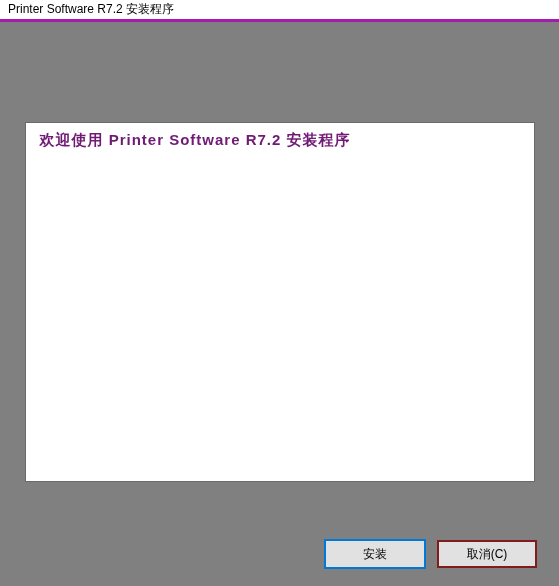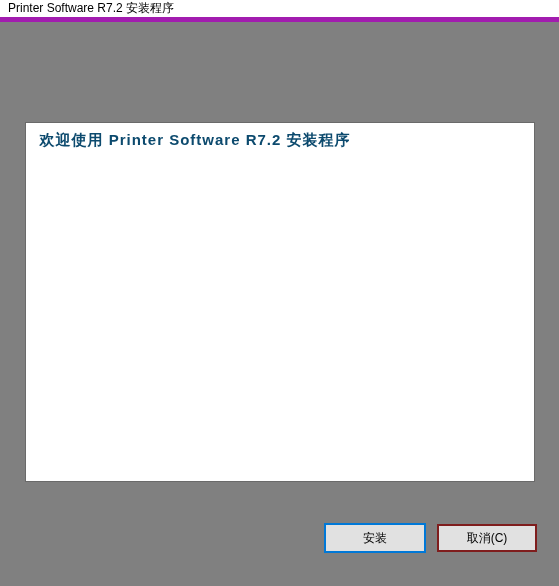--- a/index.html
+++ b/index.html
@@ -17,21 +17,21 @@
     .window {
       width: 559px;
       height: 586px;
       background: #fff;
       display: flex;
       flex-direction: column;
     }
     .titlebar {
       height: 22px;
       background: #fff;
-      border-bottom: 5px solid #a21caf;
+      border-bottom: 3px solid #a21caf;
       padding: 2px 8px;
       font-size: 12px;
       color: #000;
       display: flex;
       align-items: center;
     }
     .client-area {
       flex: 1;
       background: #808080;
       position: relative;
@@ -43,26 +43,26 @@
     .content-panel {
       width: 510px;
       height: 360px;
       background: #fff;
       border: 1px solid #6a6a6a;
       padding: 8px 14px;
     }
     .welcome-heading {
       font-size: 15px;
       font-weight: bold;
-      color: #0c4a6e;
+      color: #701a75;
       letter-spacing: 1px;
     }
     .button-row {
       position: absolute;
-      bottom: 34px;
+      bottom: 18px;
       right: 22px;
       display: flex;
       gap: 12px;
     }
     .btn {
       width: 100px;
       height: 28px;
       background: #e1e1e1;
       border: 2px solid #7f1d1d;
       font-size: 12px;

